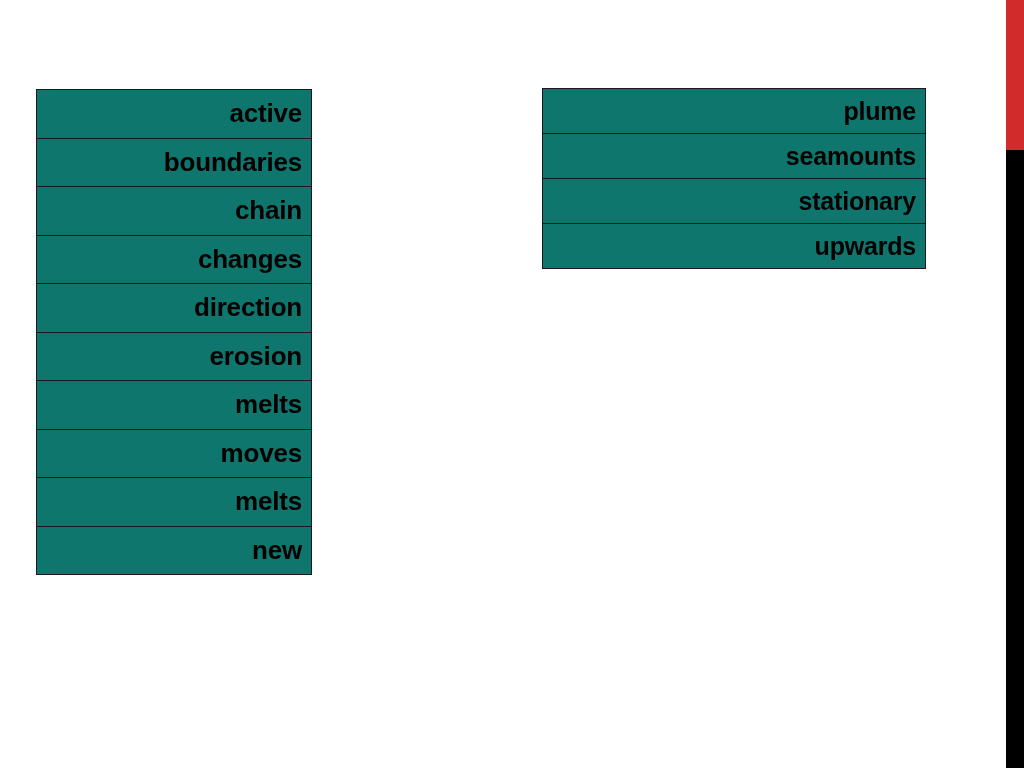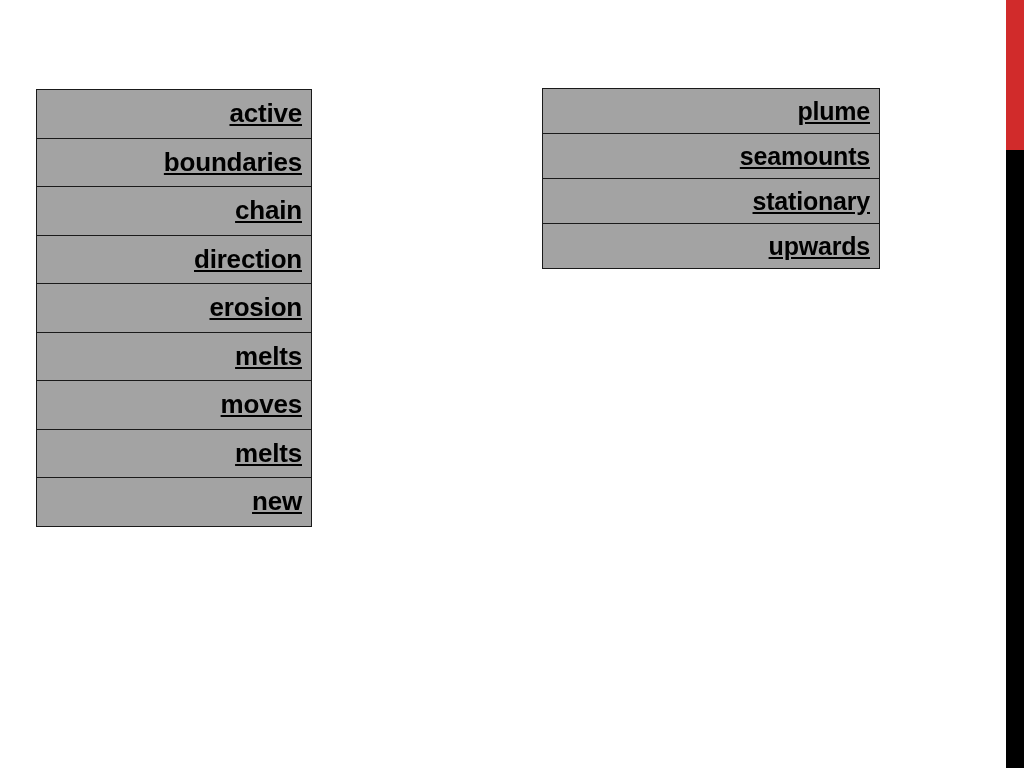--- a/index.html
+++ b/index.html
@@ -31,22 +31,21 @@
     top: 150px;
     bottom: 0;
     background: #000000;
   }
 
   
   .word-table {
     position: absolute;
     border-collapse: collapse;
     table-layout: fixed;
-    background: #a3a3a3;
-    text-decoration: underline;
+    background: #0f766e;
   }
   .word-table td {
     border: 1.5px solid #1a1a1a;
     text-align: right;
     vertical-align: middle;
     padding: 0 9px 0 6px;
     color: #000000;
     font-weight: bold;
     letter-spacing: -0.2px;
     white-space: nowrap;
@@ -59,21 +58,21 @@
     width: 276px;
   }
   #word-table-left td {
     height: 47.5px;
     font-size: 26px;
   }
 
   #word-table-right {
     left: 542px;
     top: 88px;
-    width: 338px;
+    width: 384px;
   }
   #word-table-right td {
     height: 44px;
     font-size: 25px;
   }
 </style>
 </head>
 <body>
 
 <div class="edge-bar edge-bar-red"></div>
@@ -82,20 +81,23 @@
 <table class="word-table" id="word-table-left">
   <tbody>
     <tr>
         <td>active</td>
       </tr>
     <tr>
         <td>boundaries</td>
       </tr>
     <tr>
         <td>chain</td>
+      </tr>
+    <tr>
+        <td>changes</td>
       </tr>
     <tr>
         <td>direction</td>
       </tr>
     <tr>
         <td>erosion</td>
       </tr>
     <tr>
         <td>melts</td>
       </tr>

